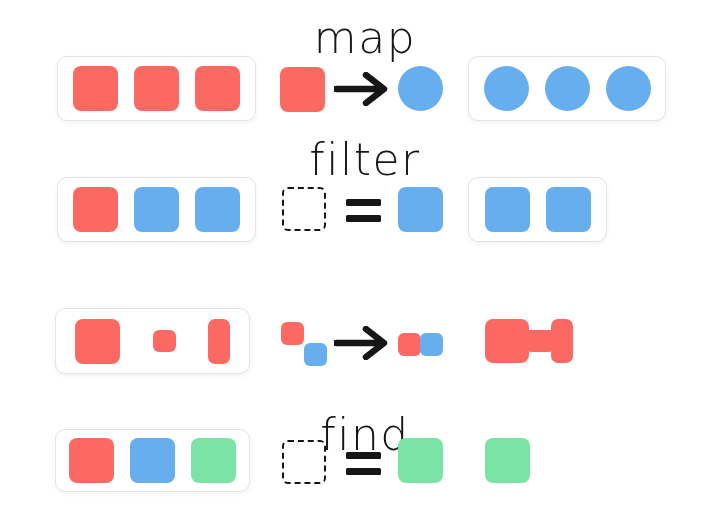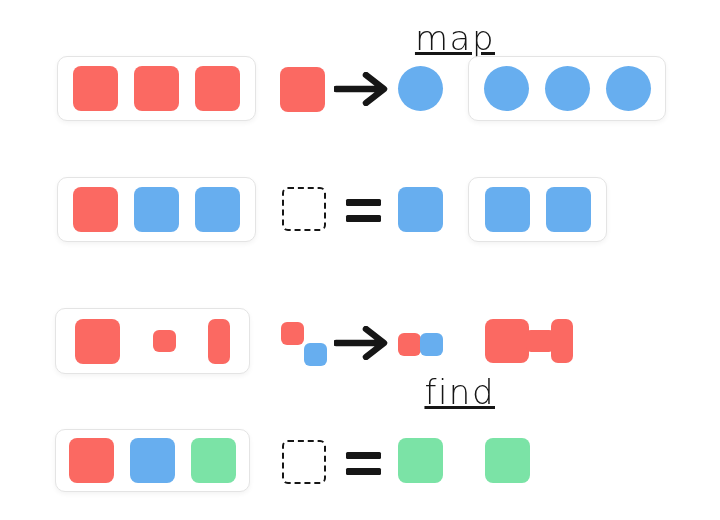--- a/index.html
+++ b/index.html
@@ -2,23 +2,23 @@
 <html style="--ink: #161616; --box-border: #E4E4E4; --box-bg: #FFFFFF;"><head>
 <meta charset="utf-8">
 <style>
   * { margin:0; padding:0; box-sizing:border-box; }
   html,body { width:720px; height:520px; background:#ffffff; overflow:hidden;
               font-family:"DejaVu Sans","Liberation Sans",sans-serif; }
   :root { --ink:#161616; --box-border:#e4e4e4; --box-bg:#ffffff; }
 
   .canvas { position:absolute; top:0; left:0; width:720px; height:520px; background:#fff; }
 
-  .label { position:absolute; left:235px; width:260px; text-align:right;
-           font-size:34px; font-weight:300; letter-spacing:1.5px; line-height:38px;
-           color:var(--ink);text-decoration:underline; }
+  .label { position:absolute; left:235px; width:260px; text-align:center;
+           font-size:44px; font-weight:300; letter-spacing:1.5px; line-height:38px;
+           color:var(--ink); }
 
   .tray { position:absolute; background:var(--box-bg); border:1px solid var(--box-border);
           border-radius:10px; box-shadow:0 2px 5px rgba(0,0,0,.05);
           display:flex; align-items:center; justify-content:center; gap:16px; }
   .tray.spread { justify-content:space-between; padding:0 19px; }
 
   .opbox  { position:absolute; display:flex; align-items:center; }
   .opbox.rel { width:46px; height:44px; }
   .opbox.joined .shp + .shp { margin-left:-1px; }
   .merged { position:absolute; height:44px; display:flex; align-items:center; }
@@ -64,20 +64,21 @@
   </div>
   <div class="opbox" style="left:398px;top:66px">
       <div class="shp circle" style="background: rgb(103, 174, 239);"></div>
     </div>
   <div class="tray" style="left:468px;top:56px;width:198px;height:65px">
       <div class="shp circle" style="background: rgb(103, 174, 239);"></div>
       <div class="shp circle" style="background: rgb(103, 174, 239);"></div>
       <div class="shp circle" style="background: rgb(103, 174, 239);"></div>
     </div>
 
+  <div class="label" style="top:141px">filter</div>
   <div class="tray" style="left:57px;top:177px;width:199px;height:65px">
       <div class="shp square" style="background: rgb(251, 105, 98);"></div>
       <div class="shp square" style="background: rgb(103, 174, 239);"></div>
       <div class="shp square" style="background: rgb(103, 174, 239);"></div>
     </div>
   <div class="opbox" style="left:282px;top:187px">
       <div class="shp dashed"></div>
     </div>
   <div class="equals" style="left:346px;top:199px">
     <div class="bar"></div>
@@ -108,21 +109,21 @@
   <div class="opbox joined" style="left:398px;top:333px">
       <div class="shp mini" style="background: rgb(251, 105, 98);"></div>
       <div class="shp mini" style="background: rgb(103, 174, 239);"></div>
     </div>
   <div class="merged" style="left:485px;top:319px">
       <div class="shp merge-big" style="background: rgb(251, 105, 98);"></div>
       <div class="shp merge-mid" style="background: rgb(251, 105, 98);"></div>
       <div class="shp merge-tall" style="background: rgb(251, 105, 98);"></div>
     </div>
 
-  <div class="label" style="top:373px">find</div>
+  <div class="label" style="top:416px">find</div>
   <div class="tray" style="left:55px;top:429px;width:195px;height:63px">
       <div class="shp square" style="background: rgb(251, 105, 98);"></div>
       <div class="shp square" style="background: rgb(103, 174, 239);"></div>
       <div class="shp square" style="background: rgb(123, 227, 166);"></div>
     </div>
   <div class="opbox" style="left:282px;top:440px">
       <div class="shp dashed"></div>
     </div>
   <div class="equals" style="left:346px;top:452px">
     <div class="bar"></div>

